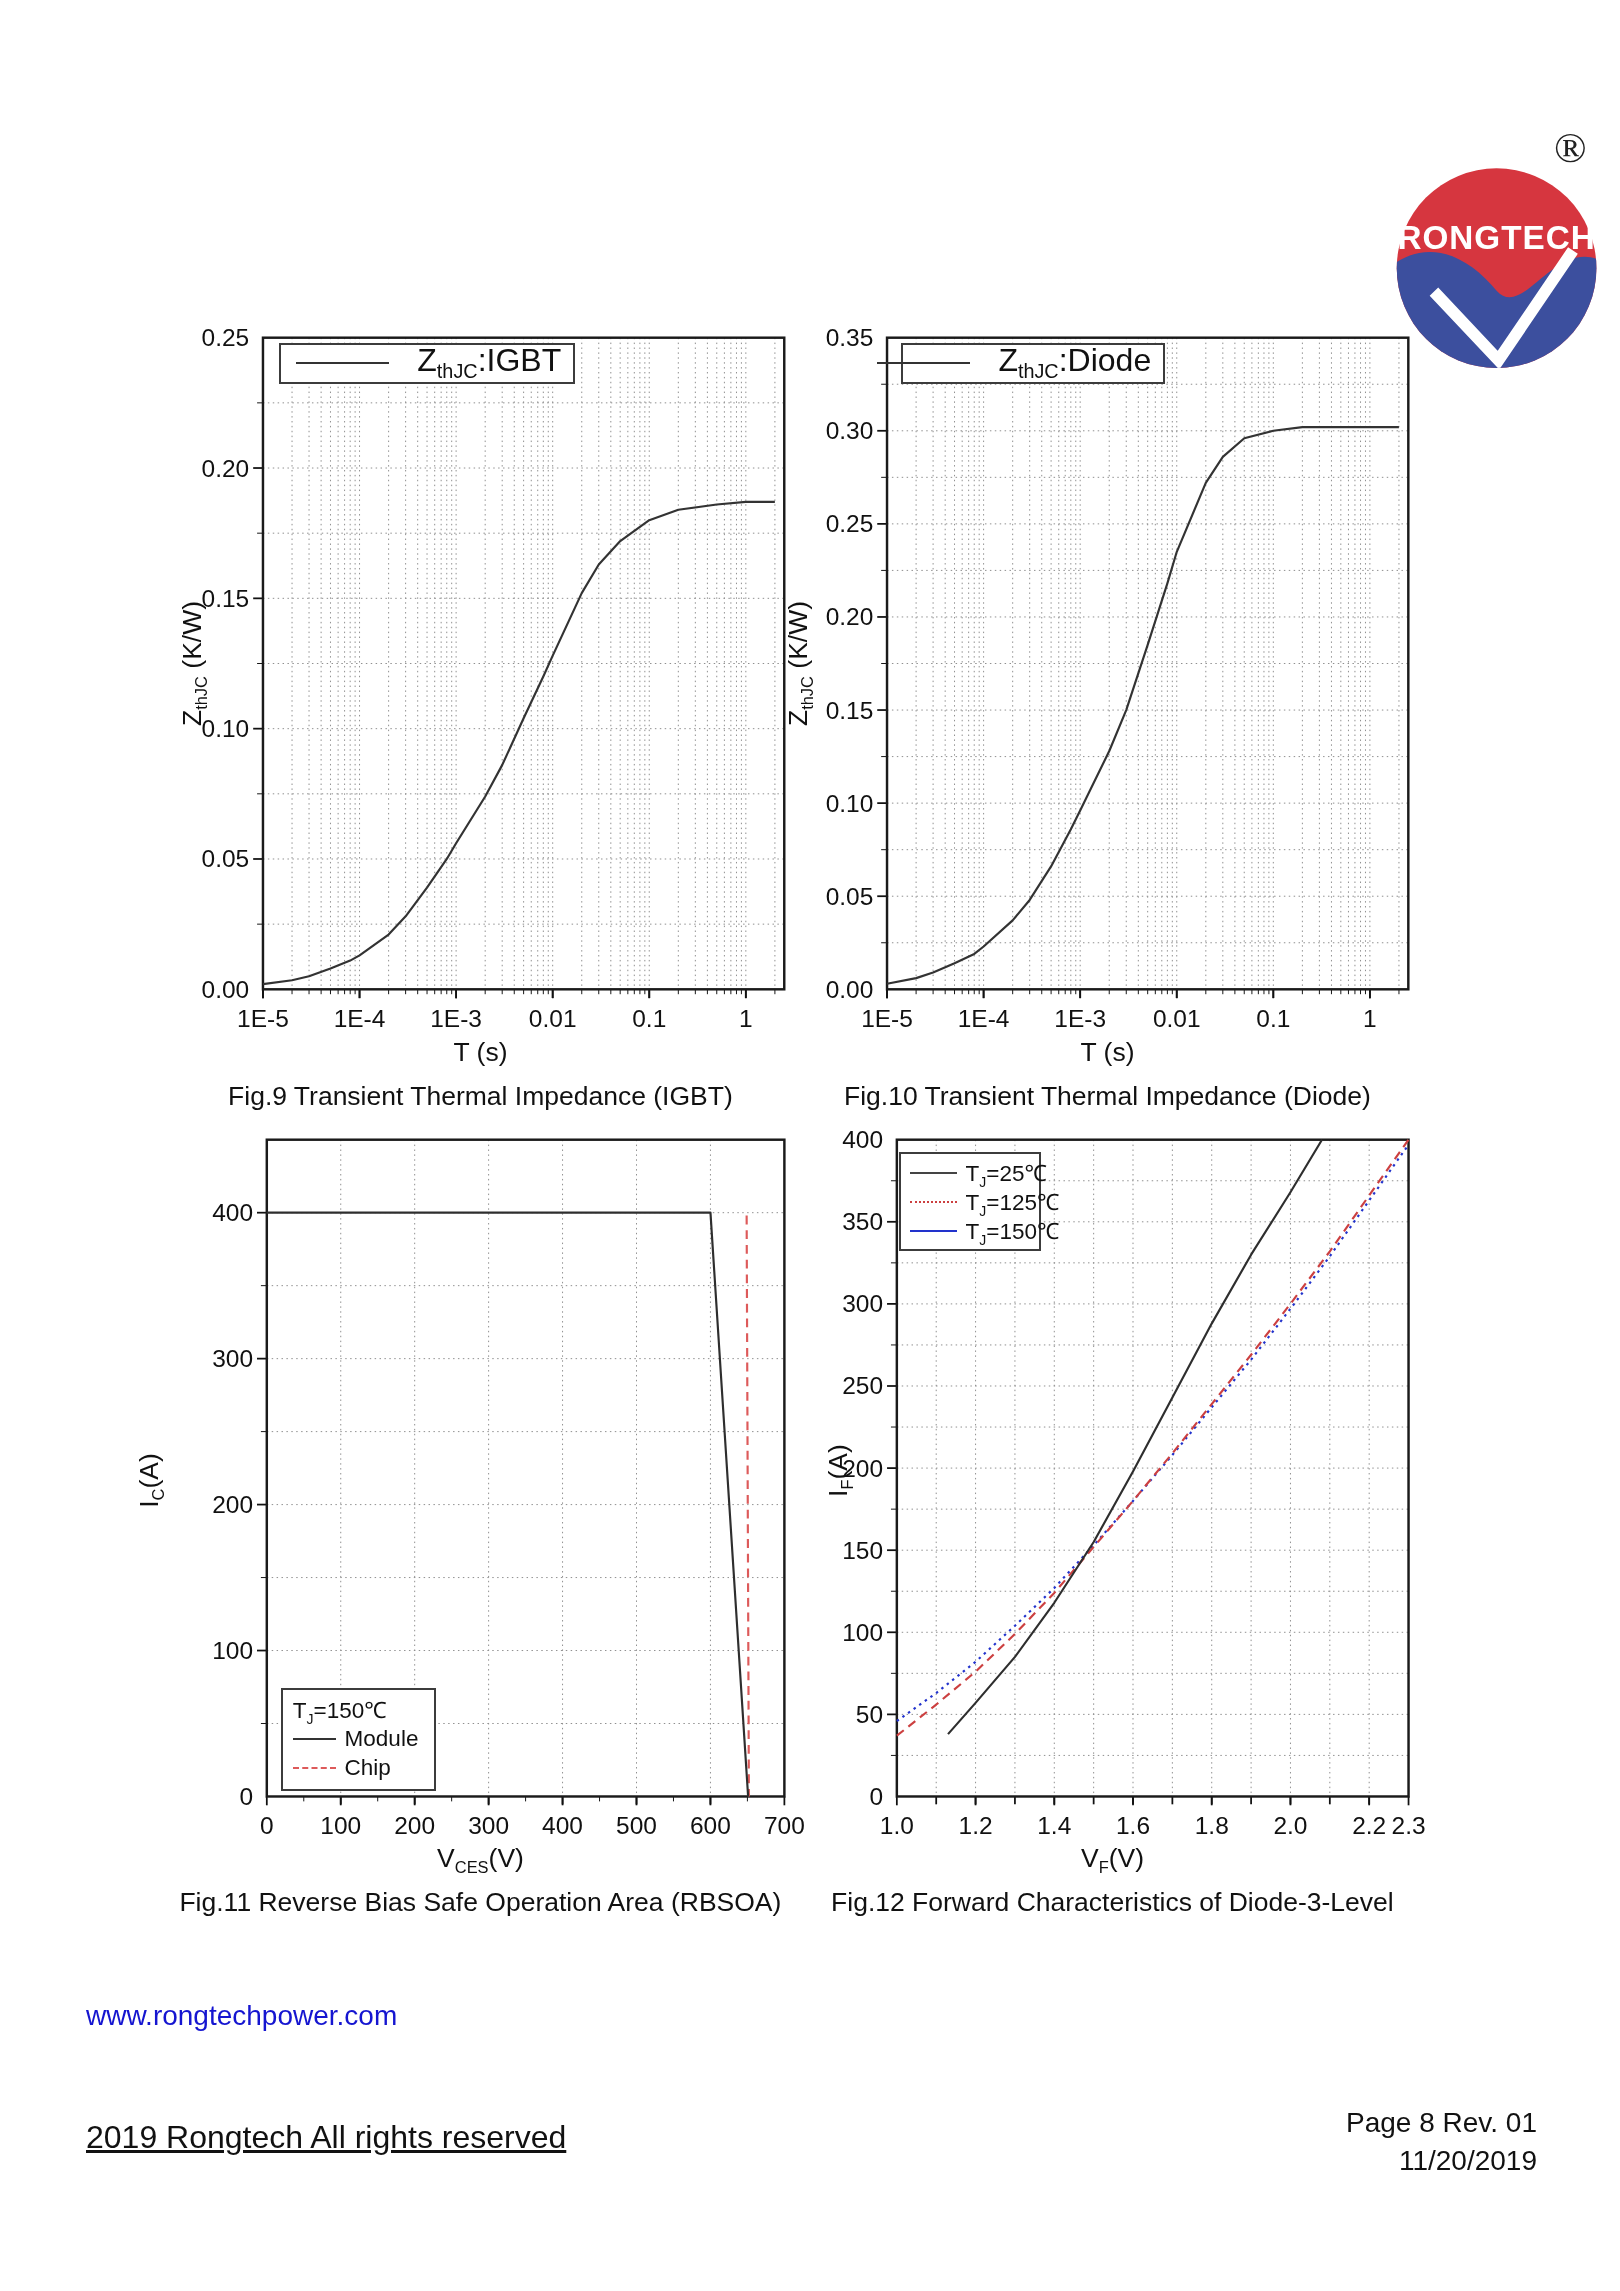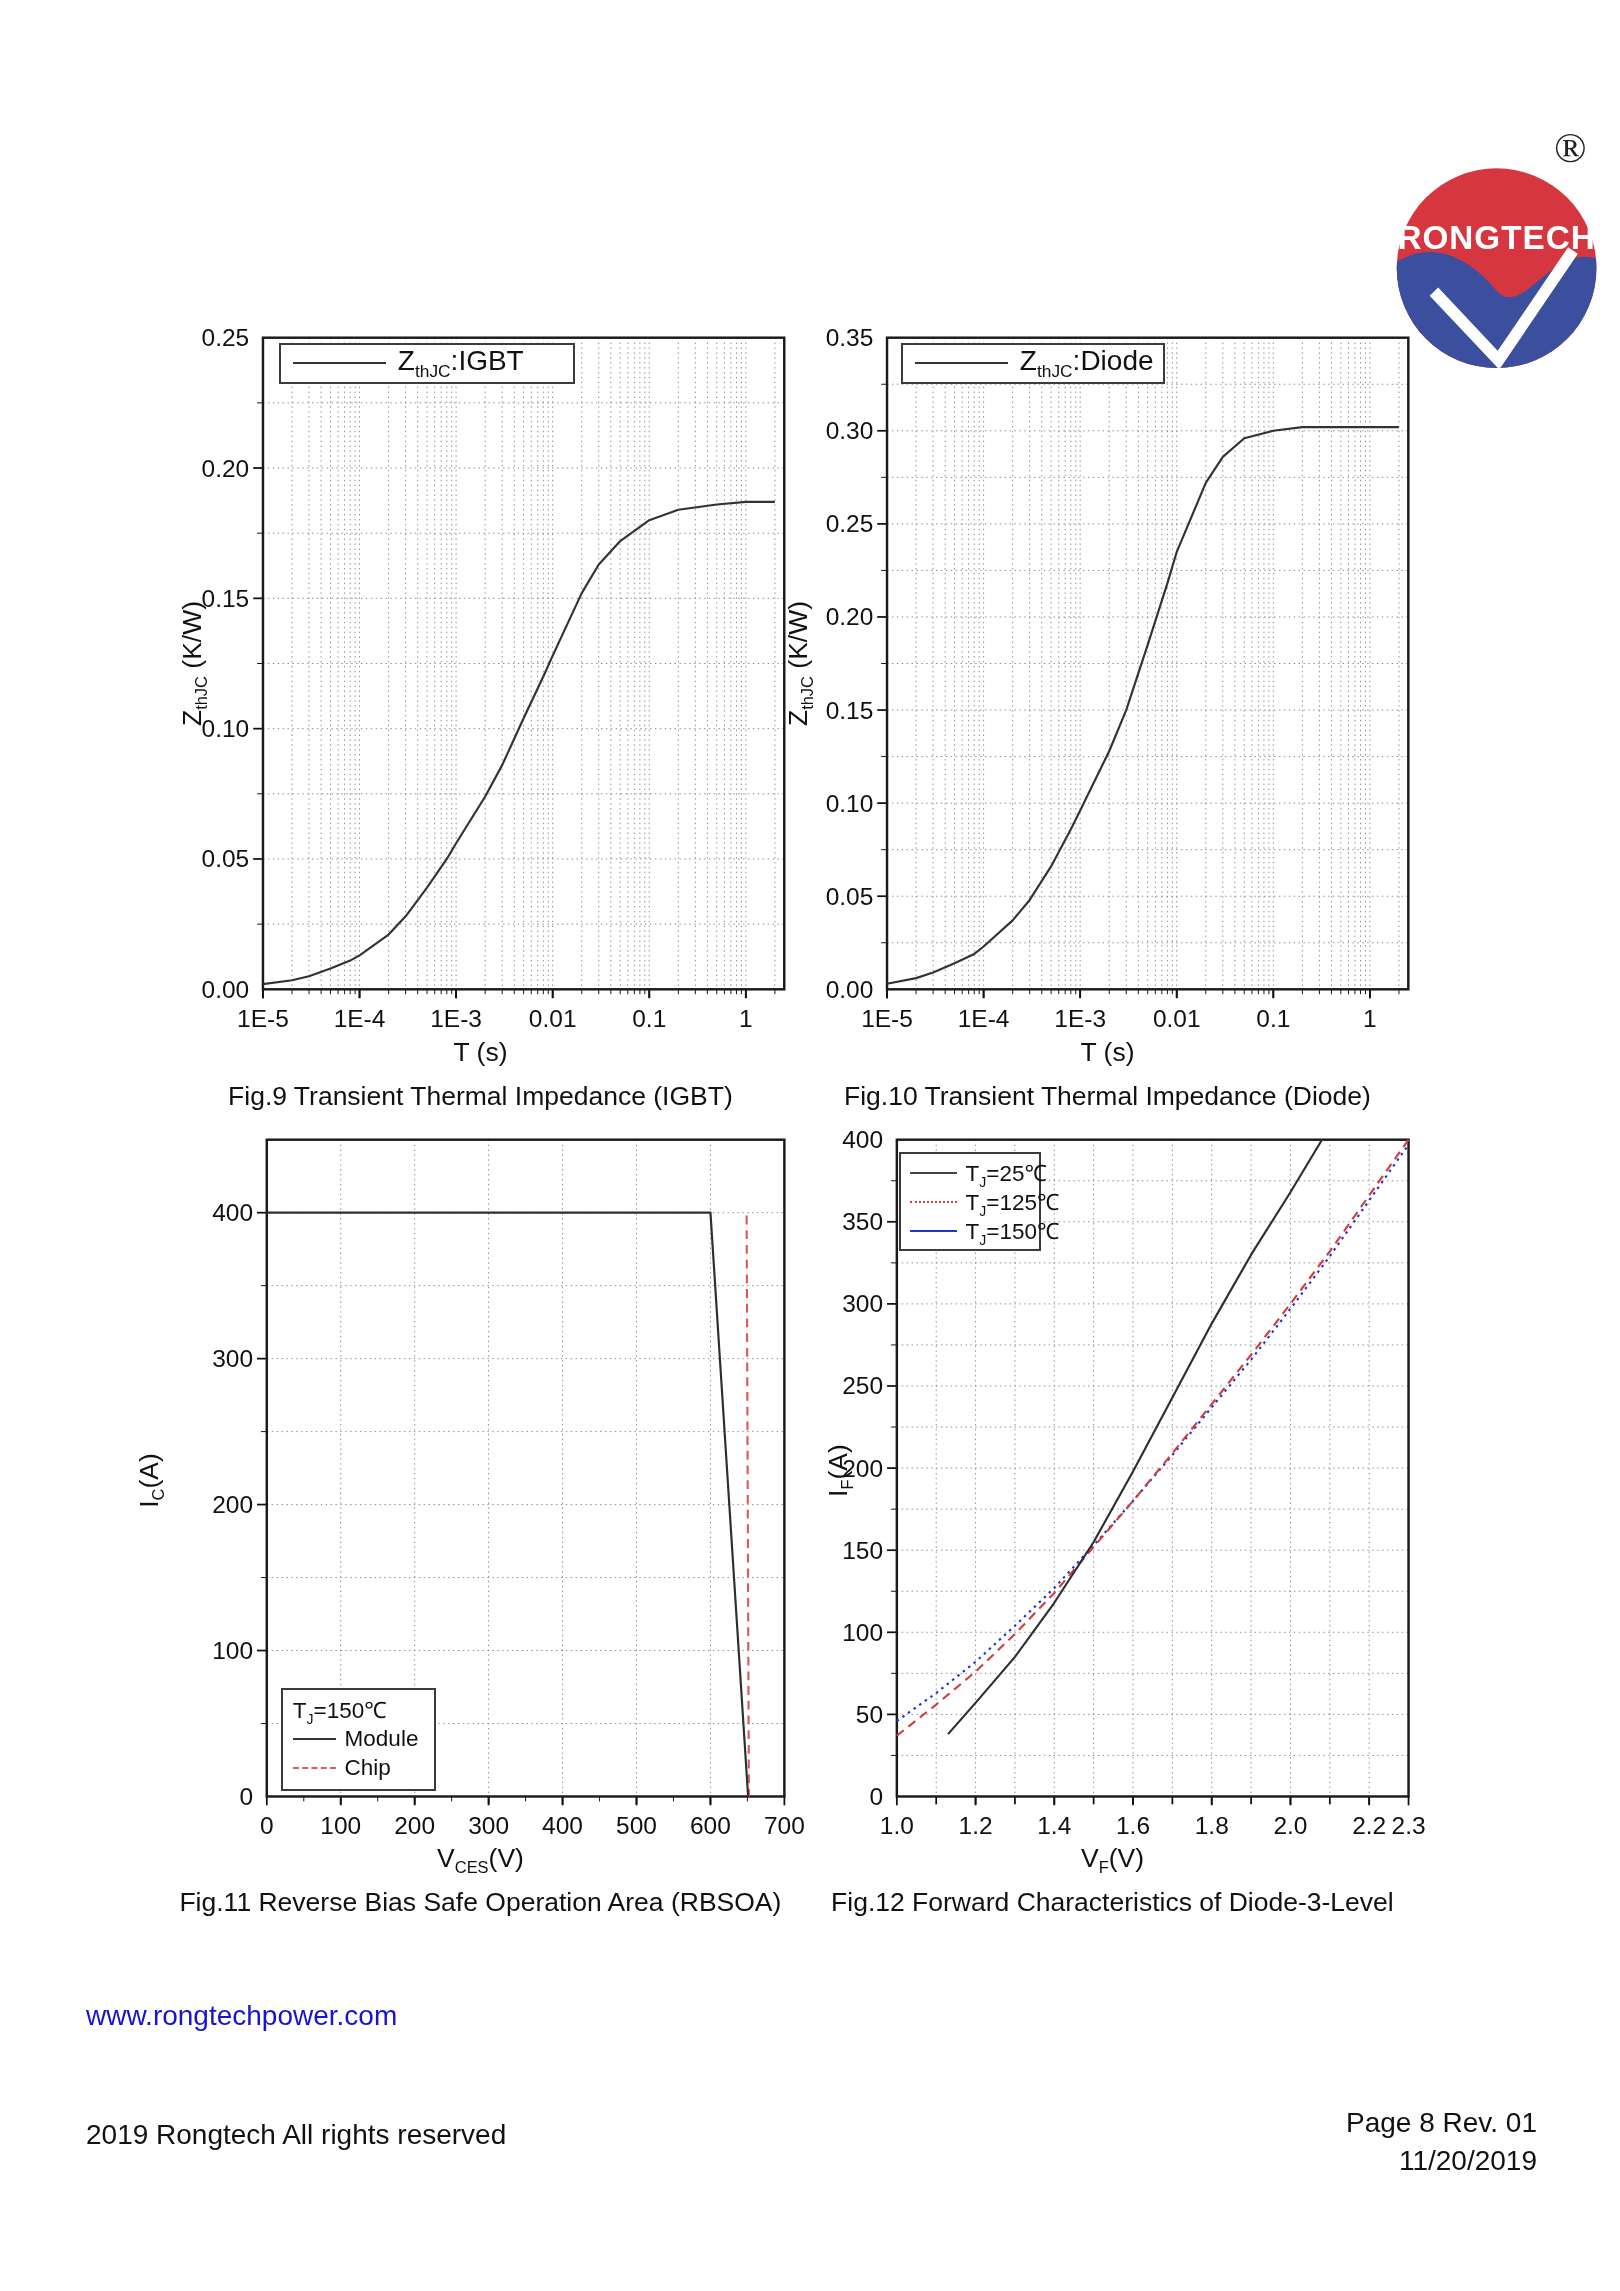--- a/index.html
+++ b/index.html
@@ -7,26 +7,26 @@
         font-family:"Liberation Sans",sans-serif;color:#111;overflow:hidden;}
   .chart{position:absolute;}
   .chart svg{position:absolute;left:0;top:0;}
   svg text.tick{font-family:"Liberation Sans",sans-serif;font-size:25px;fill:#111;}
   .xtitle{position:absolute;left:0;width:667px;text-align:center;font-size:26.5px;}
   .caption{position:absolute;left:-19.6px;width:706px;text-align:center;font-size:26.5px;margin-top:11px;}
   .ytitle{position:absolute;width:294px;height:31px;text-align:center;font-size:26.5px;
           transform:rotate(-90deg);transform-origin:center center;white-space:nowrap;}
   sub{font-size:0.62em;}
   .legend{position:absolute;background:#fff;border:2px solid #3c3c3c;box-sizing:border-box;}
-  .legend-single{display:flex;align-items:center;gap:12px;padding:2.9px 11.8px;font-size:28px;}
+  .legend-single{display:flex;align-items:center;gap:28px;padding:2.9px 11.8px;font-size:32px;justify-content:flex-end;}
   .legend-multi{font-size:22.5px;}
   .lrow{display:flex;align-items:center;gap:8.8px;height:29px;}
   .lswatch{display:inline-block;height:0;flex:none;}
   .weblink{position:absolute;font-size:28px;color:#1515d0;text-decoration:none;}
-  .fline{position:absolute;font-size:28px;color:#111;}
+  .fline{position:absolute;font-size:32px;color:#111;text-decoration:underline;}
   .fright{position:absolute;right:83px;font-size:28px;color:#111;}
   .logo{position:absolute;}
   .regmark{position:absolute;font-family:"Liberation Serif",serif;font-size:43px;color:#222;}
 </style>
 </head>
 <body>
 
 <div class="page">
 
   <div class="logo" style="left:1385px;top:127px;width:231px;height:251px">

